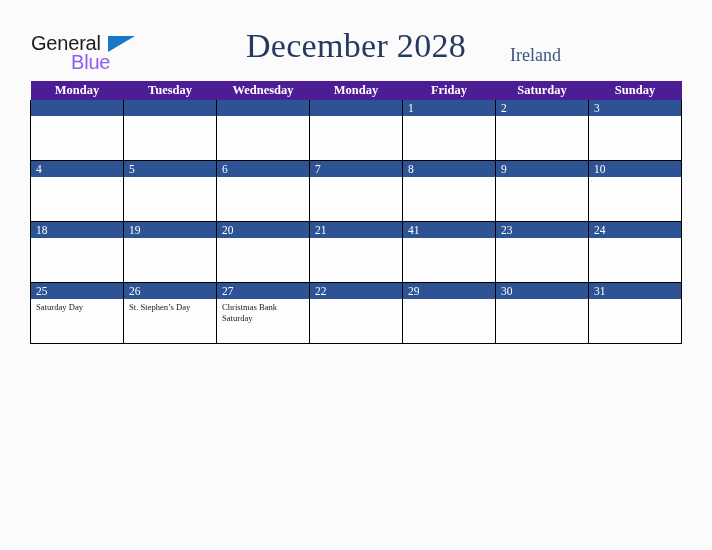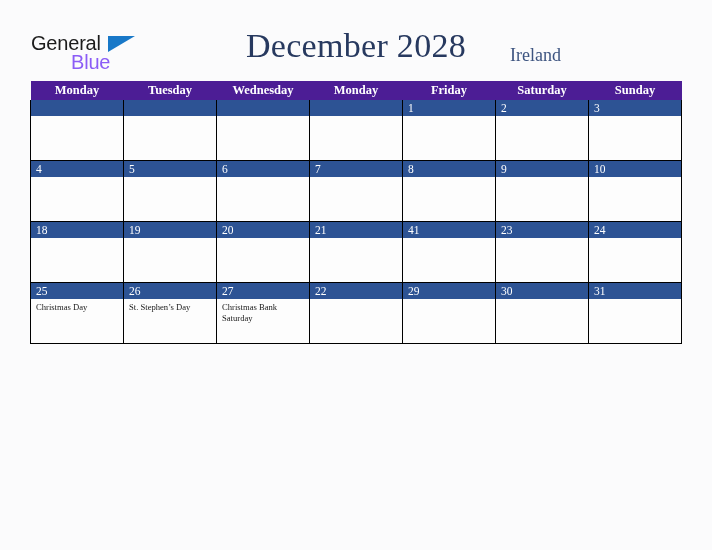--- a/index.html
+++ b/index.html
@@ -241,21 +241,21 @@
             <span class="daynum-band">23</span>
           </td>
           <td>
             <span class="daynum-band">24</span>
           </td>
         </tr>
         <tr>
           <td>
             <span class="daynum-band">25</span>
             <span class="events">
-              <span class="event">Christmas Day</span>
+              <span class="event">Saturday Day</span>
             </span>
           </td>
           <td>
             <span class="daynum-band">26</span>
             <span class="events">
               <span class="event">St. Stephen’s Day</span>
             </span>
           </td>
           <td>
             <span class="daynum-band">27</span>

